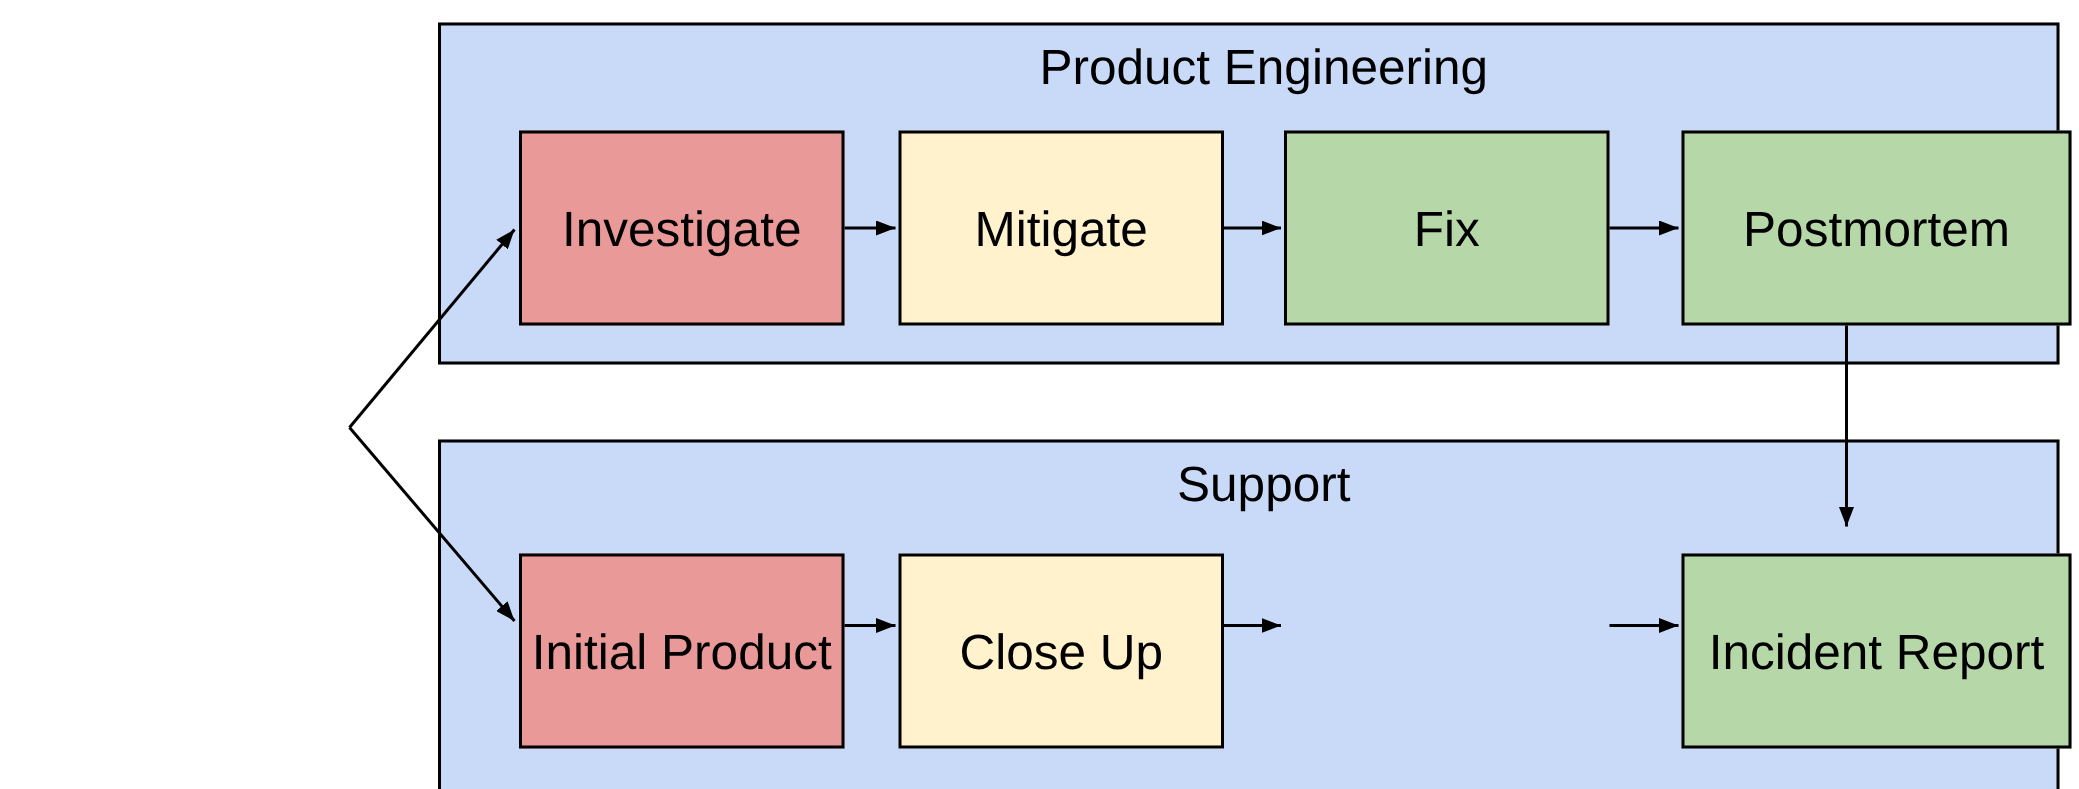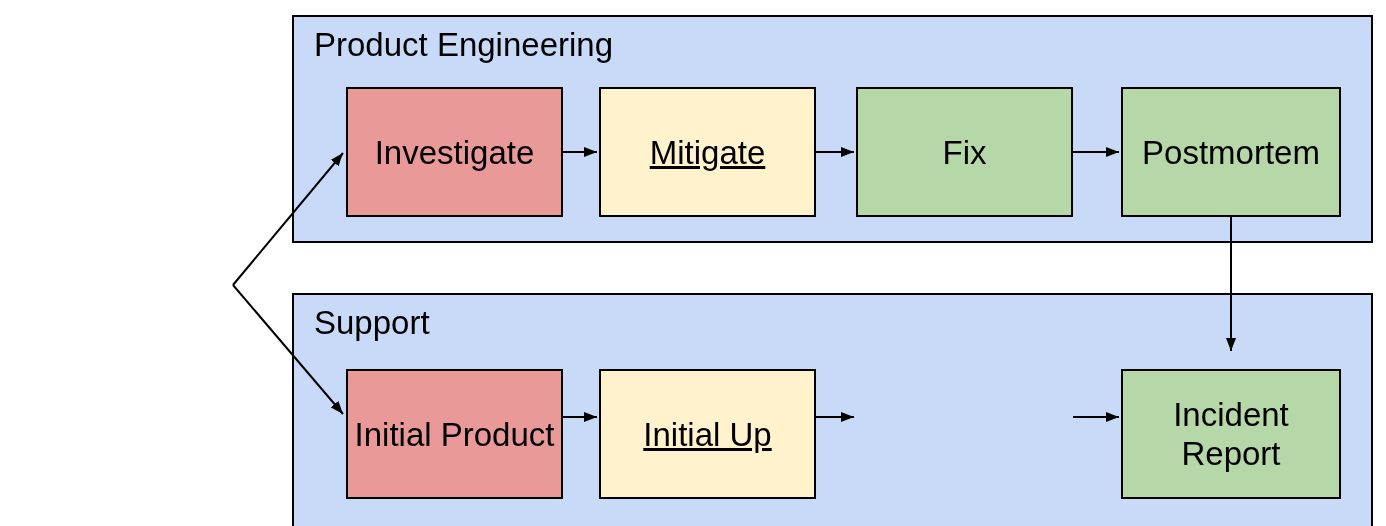--- a/index.html
+++ b/index.html
@@ -21,20 +21,21 @@
     border: 2px solid var(--border, #000000);
     box-sizing: border-box;
   }
   .lane-pe { left: 292px; top: 15px; width: 1081px; height: 228px; }
   .lane-sup { left: 292px; top: 276px; width: 1081px; height: 242px; margin-top: 17px; }
   .lane-title {
     position: absolute;
     top: 8px;
     left: 0;
     right: 0;
+    text-align: center;
     font-size: 33px;
     line-height: 40px;
     color: var(--text, #000000);
     padding-left: 20px;
   }
   .node, .box {
     position: absolute;
     border: 2px solid var(--border, #000000);
     box-sizing: border-box;
     display: flex;
@@ -43,23 +44,23 @@
     text-align: center;
     font-size: 33px;
     line-height: 39px;
     color: var(--text, #000000);
   }
   .node-start { left: 13px; top: 220px; width: 220px; height: 130px; }
   
   .lane-pe  .box { top: 70px; height: 130px; }
   .lane-sup .box { top: 74px; height: 130px; }
   .b1 { left: 52px;  width: 217px; }
-  .b2 { left: 305px; width: 217px; text-decoration: underline; }
+  .b2 { left: 305px; width: 217px; }
   .b3 { left: 562px; width: 217px; }
-  .b4 { left: 827px; width: 220px; }
+  .b4 { left: 827px; width: 260px; }
   [data-c="red"]    { background: var(--red, #EA9999); }
   [data-c="yellow"] { background: var(--yellow, #FFF2CC); }
   [data-c="green"]  { background: var(--green, #B6D7A8); }
   .edges {
     position: absolute;
     left: 0; top: 0;
     width: 1386px;
     height: 526px;
     pointer-events: none;
   }
@@ -87,21 +88,21 @@
       <span class="label">Postmortem</span>
     </div>
   </div>
 
   <div class="lane lane-sup">
     <div class="lane-title">Support</div>
     <div class="box b1" data-c="red">
       <span class="label">Initial Product</span>
     </div>
     <div class="box b2" data-c="yellow">
-      <span class="label">Initial Up</span>
+      <span class="label">Close Up</span>
     </div>
     <div class="box b4" data-c="green">
       <span class="label">Incident Report</span>
     </div>
   </div>
 
   <svg class="edges" viewBox="0 0 1386 526">
     <defs>
       <marker id="arrow" viewBox="0 0 13 10" refX="13" refY="5" markerWidth="13" markerHeight="10" markerUnits="userSpaceOnUse" orient="auto">
         <path d="M0,0 L13,5 L0,10 Z" fill="#000000"></path>

